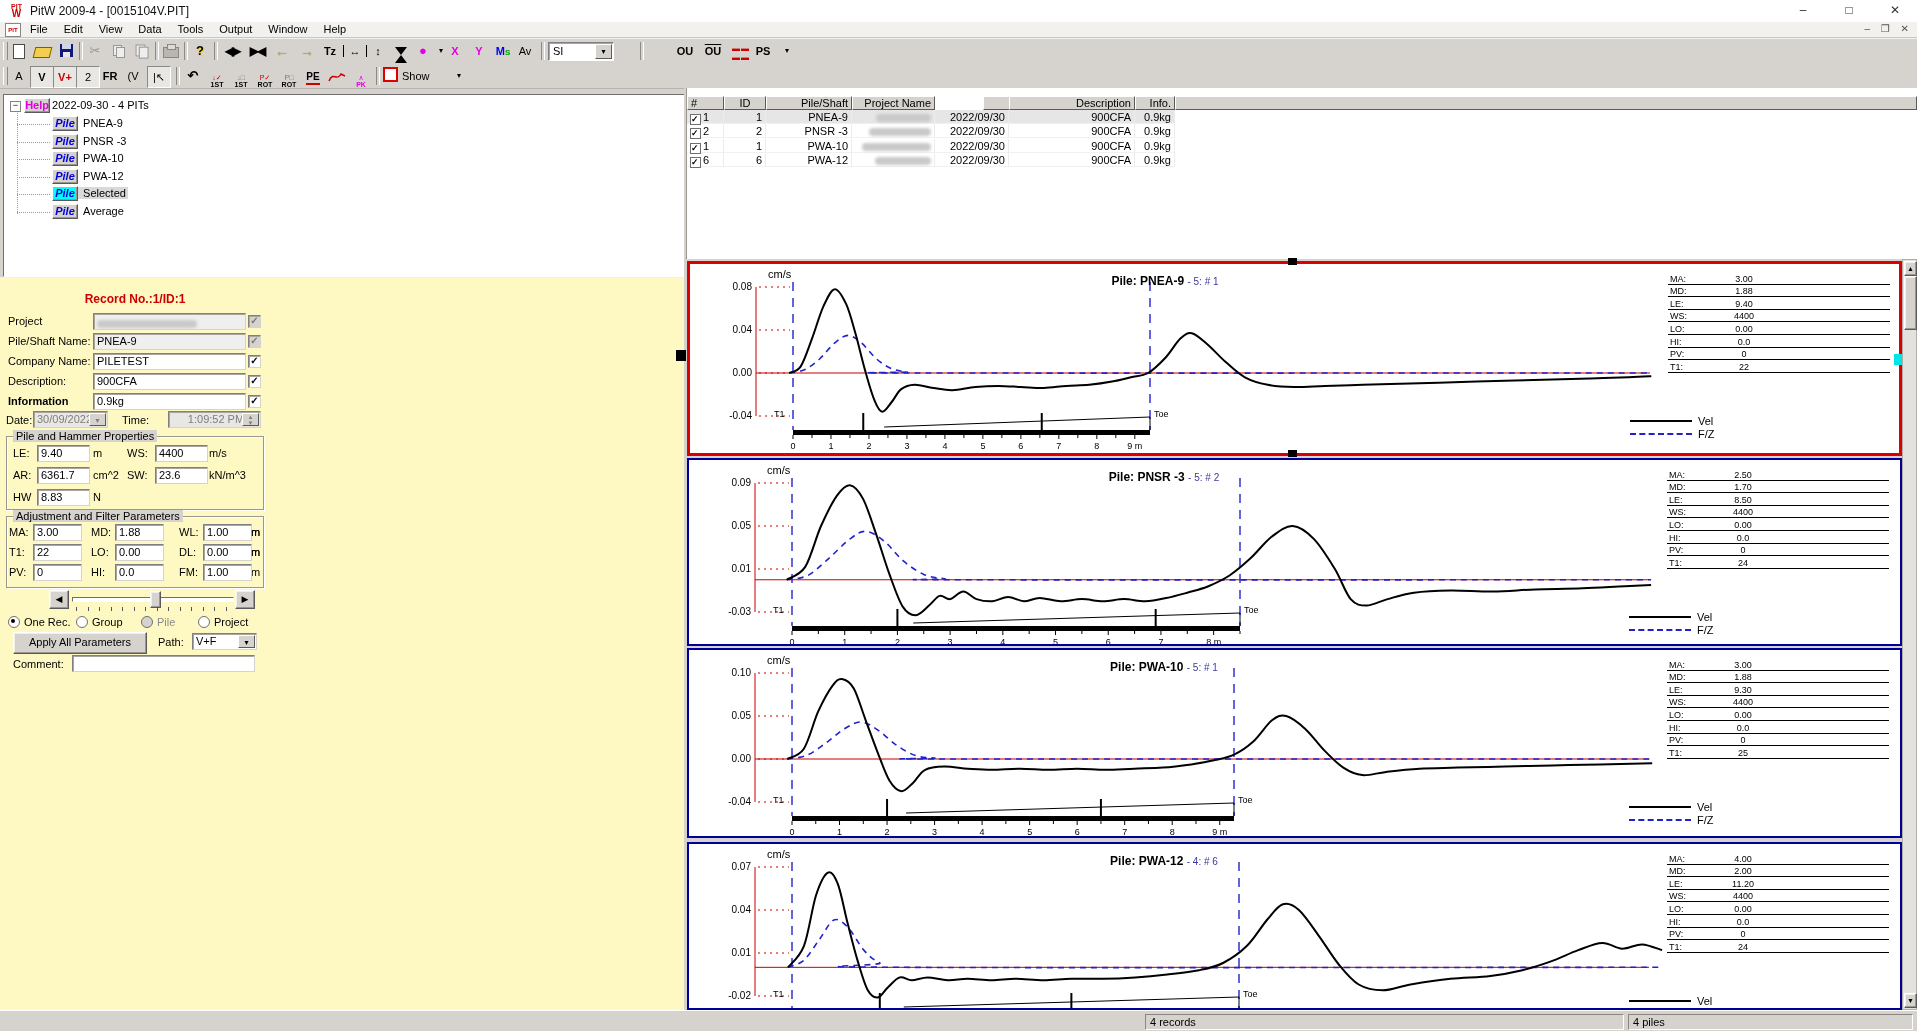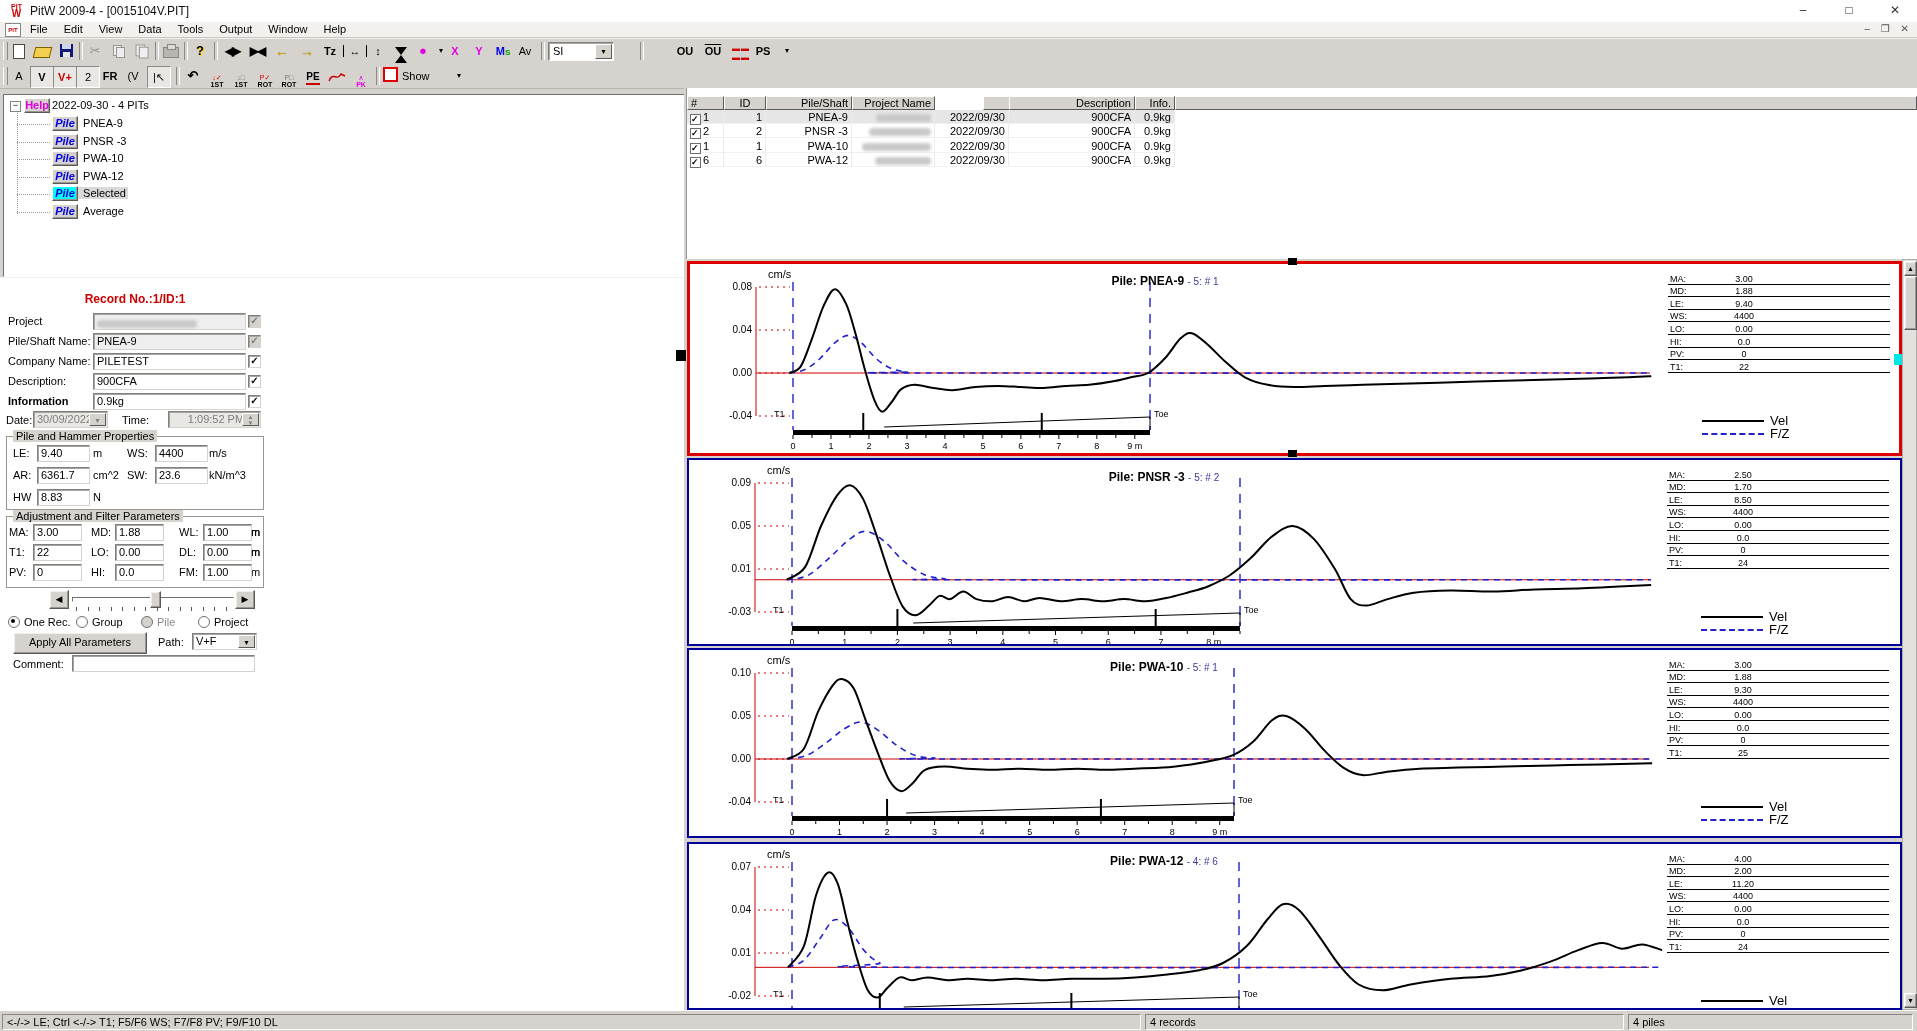--- a/index.html
+++ b/index.html
@@ -66,21 +66,21 @@
          background:#d6d3ce;border:1px solid;border-color:#fff #5a5a5a #5a5a5a #fff;box-shadow:inset -1px -1px 0 #9a9792;}
   .badge.proj{color:#e000e0;font-style:normal;}
   .badge.pile{color:#0000dd;}
   .badge.cyanbg{background:#00ffff;}
   .tlabel{padding:0 2px;}
   .tlabel.sel{background:#d9d9d9;}
   .expander{display:inline-block;width:9px;height:9px;background:#fff;border:1px solid #848484;line-height:7px;text-align:center;font-size:9px;vertical-align:1px;}
   .dot-v{position:absolute;border-left:1px dotted #9a9a9a;width:0;}
   .dot-h{position:absolute;border-top:1px dotted #9a9a9a;height:0;}
   
-  #form-panel{left:0;top:277px;width:686px;height:733px;background:#ffffff;border-top:1px solid #f0efec;}
+  #form-panel{left:0;top:277px;width:686px;height:733px;background:#fef9c3;border-top:1px solid #f0efec;}
   .flabel{position:absolute;white-space:nowrap;}
   .red-header{color:#cc0000;font-weight:bold;font-size:12px;}
   .finput{position:absolute;height:15px;line-height:15px;padding-left:3px;white-space:nowrap;overflow:hidden;}
   .fcheck{position:absolute;width:11px;height:11px;background:#fff;border:1px solid;border-color:#808080 #d6d3ce #d6d3ce #808080;
           box-shadow:inset 1px 1px 0 #a8a5a0;font-size:10px;line-height:10px;text-align:center;font-weight:bold;}
   .fcheck.dis{background:#d6d3ce;color:#777;}
   .groupbox{position:absolute;border:1px solid #9a9792;box-shadow:inset 1px 1px 0 #ffffff, 1px 1px 0 #ffffff;}
   .gtitle{position:absolute;top:-7px;left:6px;background:#d6d3ce;padding:0 3px;}
   .redact{display:inline-block;height:8px;border-radius:4px;background:#c9c9c9;filter:blur(1.5px);vertical-align:middle;}
   .radio{display:inline-block;width:10px;height:10px;border-radius:50%;background:#fff;border:1px solid #707070;position:relative;vertical-align:-2px;margin-right:4px;}
@@ -94,21 +94,21 @@
   .td{position:absolute;height:14px;line-height:14px;padding:0 3px;box-sizing:border-box;border-right:1px solid #ececec;border-bottom:1px solid #f1f1f1;white-space:nowrap;}
   .cbx{display:inline-block;width:9px;height:9px;background:#fff;border:1px solid #6e6e6e;font-size:9px;line-height:8px;font-weight:bold;vertical-align:-1px;margin-right:2px;}
   
   .chart-panel{position:absolute;left:687px;width:1215px;background:#fff;box-sizing:border-box;overflow:hidden;}
   .chart-title{position:absolute;left:315px;width:320px;text-align:center;font-weight:bold;font-size:12px;white-space:nowrap;}
   .chart-title .suffix{font-weight:normal;font-size:10px;color:#3a3a9e;}
   .ptable{position:absolute;left:978px;top:8px;width:222px;font-size:9px;}
   .prow{position:relative;height:11.6px;border-bottom:1px solid #000;}
   .prow .pl{position:absolute;left:2px;bottom:0;}
   .prow .pv{position:absolute;left:0;right:70px;bottom:0;text-align:center;}
-  .legrow{position:absolute;left:1012px;height:12px;font-size:13px;line-height:10px;}
+  .legrow{position:absolute;left:940px;height:12px;font-size:11px;line-height:10px;}
   .legline{display:inline-block;width:62px;vertical-align:3px;margin-right:6px;}
   .handle{position:absolute;background:#000;}
   .handle.cy{background:#00e5e5;}
   
   #vscroll{left:1902px;top:259px;width:15px;height:751px;background:#e4e2de;border:1px solid #b0ada8;box-sizing:border-box;}
   #vscroll .thumb{position:absolute;left:1px;top:16px;width:11px;height:52px;}
   .sarrow{position:absolute;left:1px;width:11px;height:13px;text-align:center;font-size:7px;line-height:13px;}
   
   #statusbar{left:0;top:1010px;width:1917px;height:21px;background:#d6d3ce;border-top:1px solid #fff;}
   .spanel{position:absolute;top:3px;height:16px;line-height:15px;padding-left:4px;border:1px solid;border-color:#8a8782 #fff #fff #8a8782;box-sizing:border-box;white-space:nowrap;overflow:hidden;}
@@ -745,16 +745,15 @@
 <div class="handle abs" style="left:1288px;top:450px;width:9px;height:7px;"></div>
 <div class="handle cy abs" style="left:1894px;top:354px;width:8px;height:11px;"></div>
 
 <div id="vscroll" class="abs">
   <div class="sarrow btn3d" style="top:1px;">▲</div>
   <div class="thumb btn3d"></div>
   <div class="sarrow btn3d" style="bottom:1px;">▼</div>
 </div>
 
 <div id="statusbar" class="abs">
-  <div class="spanel" style="left:2px;width:1139px;">&lt;-/-&gt; LE; Ctrl &lt;-/-&gt; T1; F5/F6 WS; F7/F8 PV; F9/F10 DL</div>
   <div class="spanel" style="left:1145px;width:479px;">4 records</div>
   <div class="spanel" style="left:1628px;width:285px;">4 piles</div>
 </div>
 
 </body></html>

